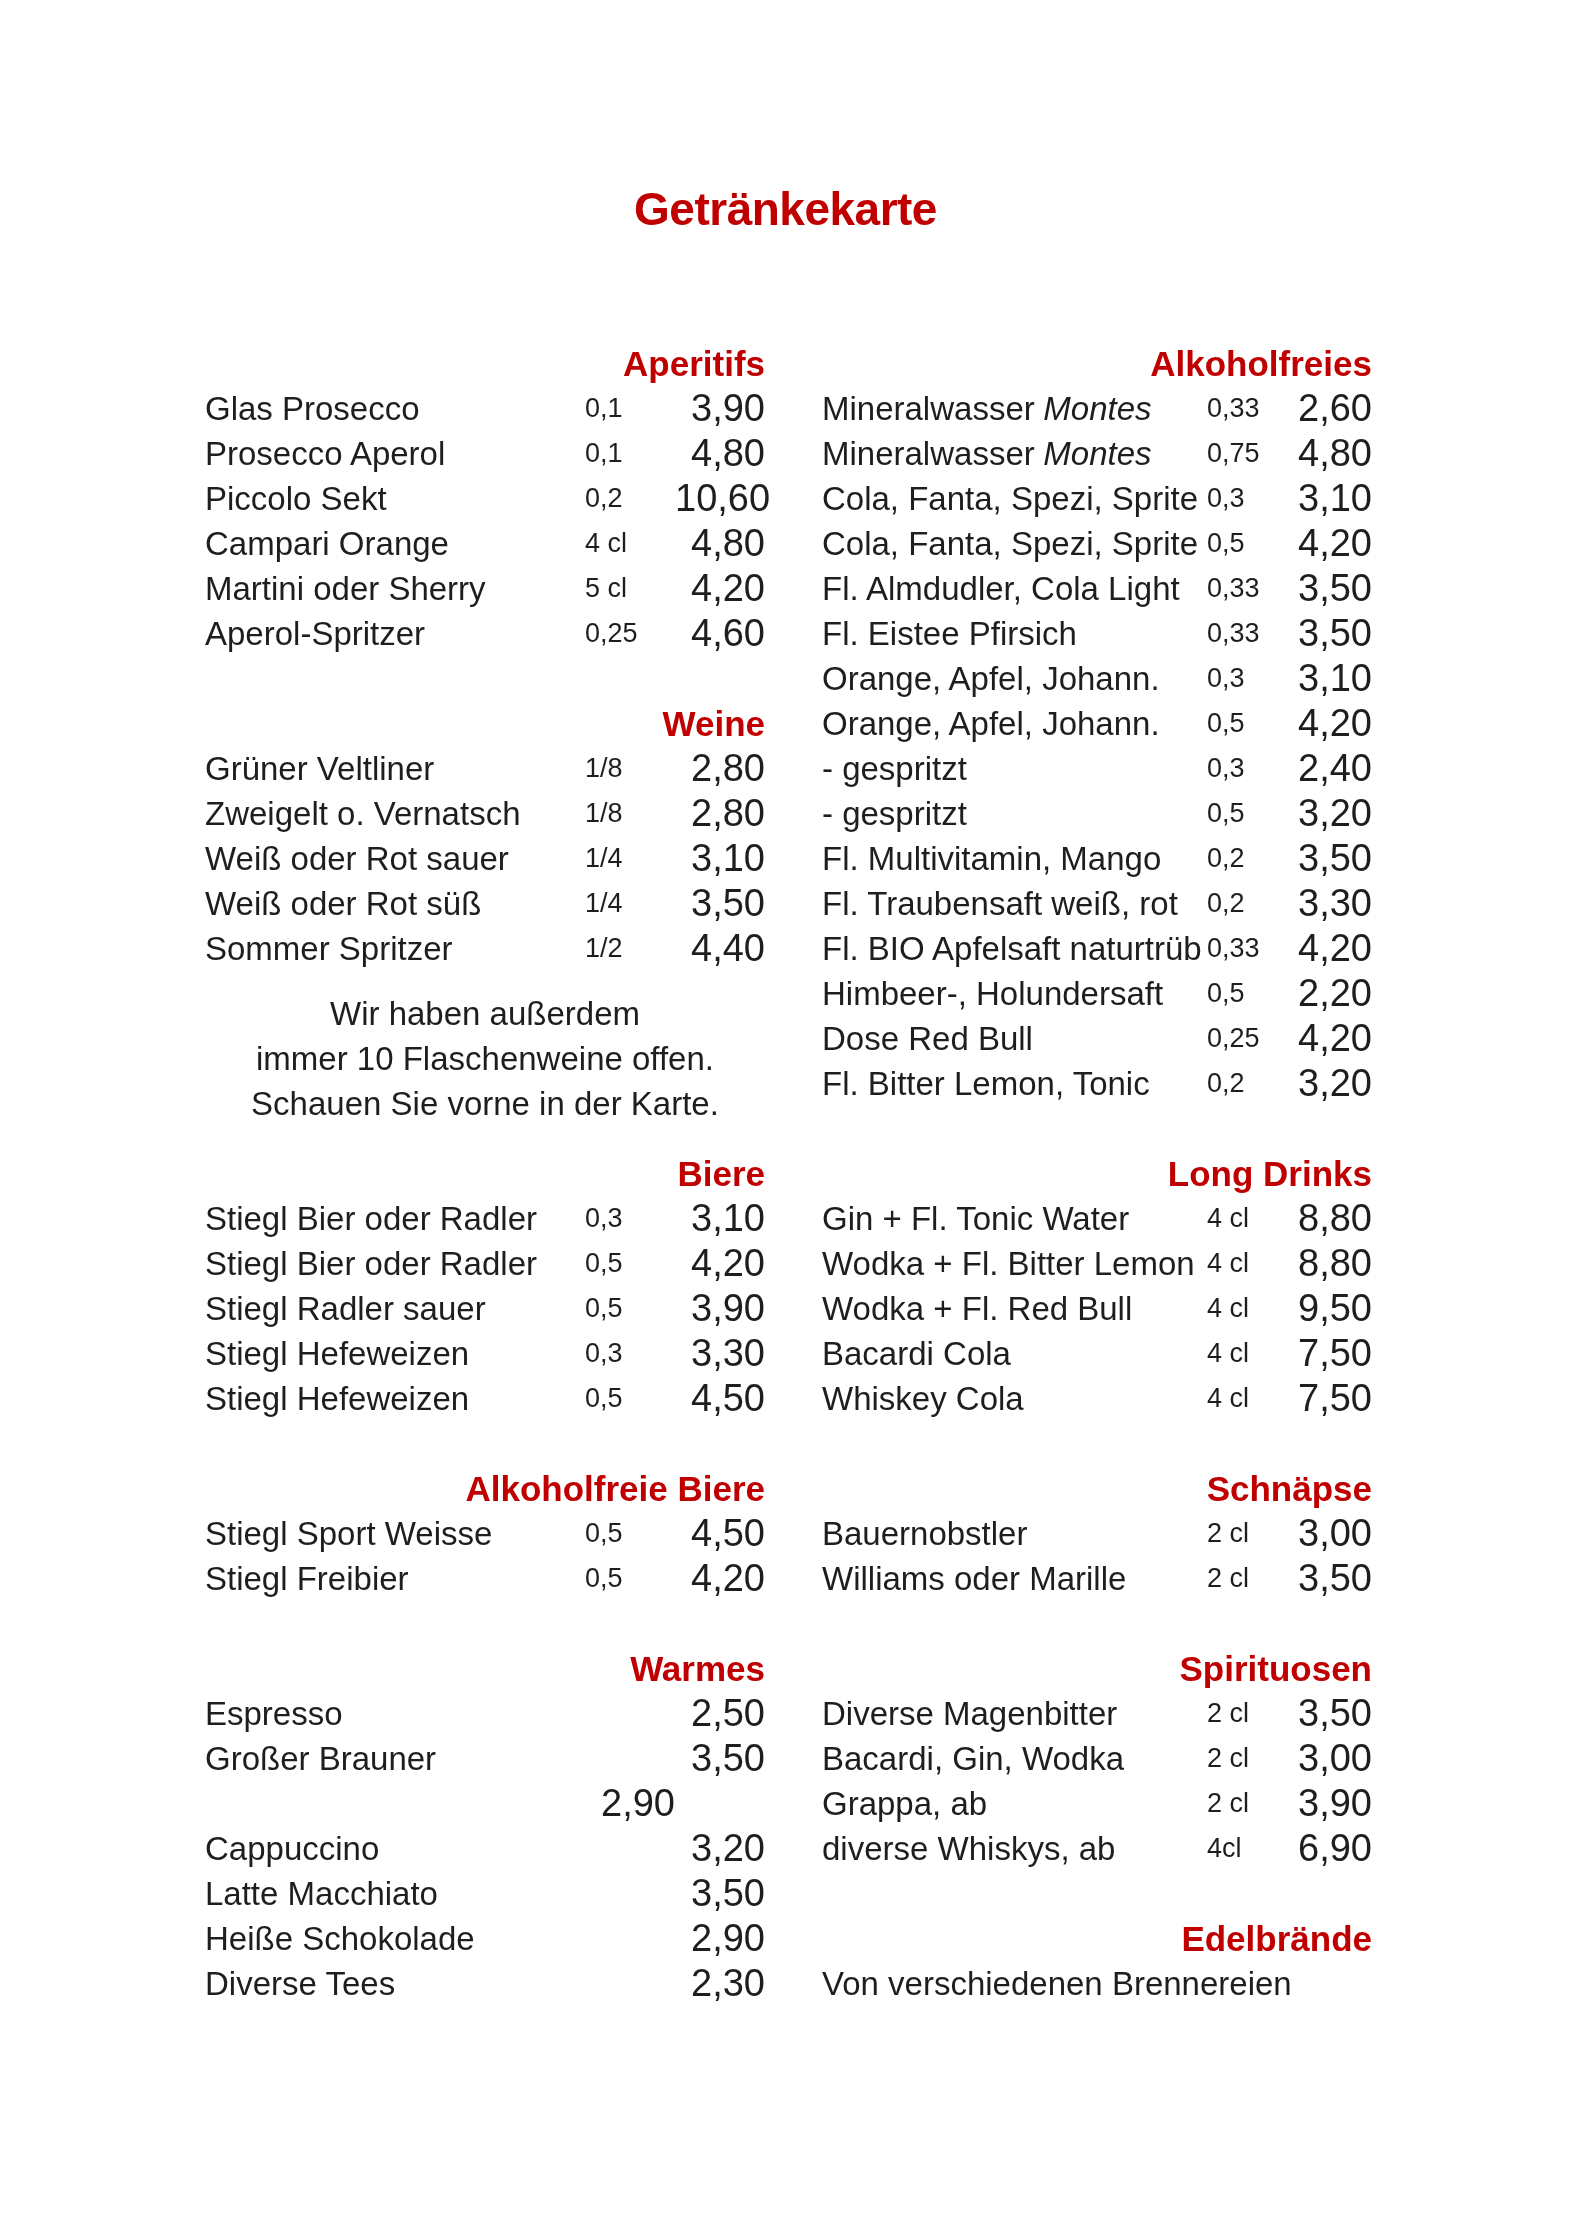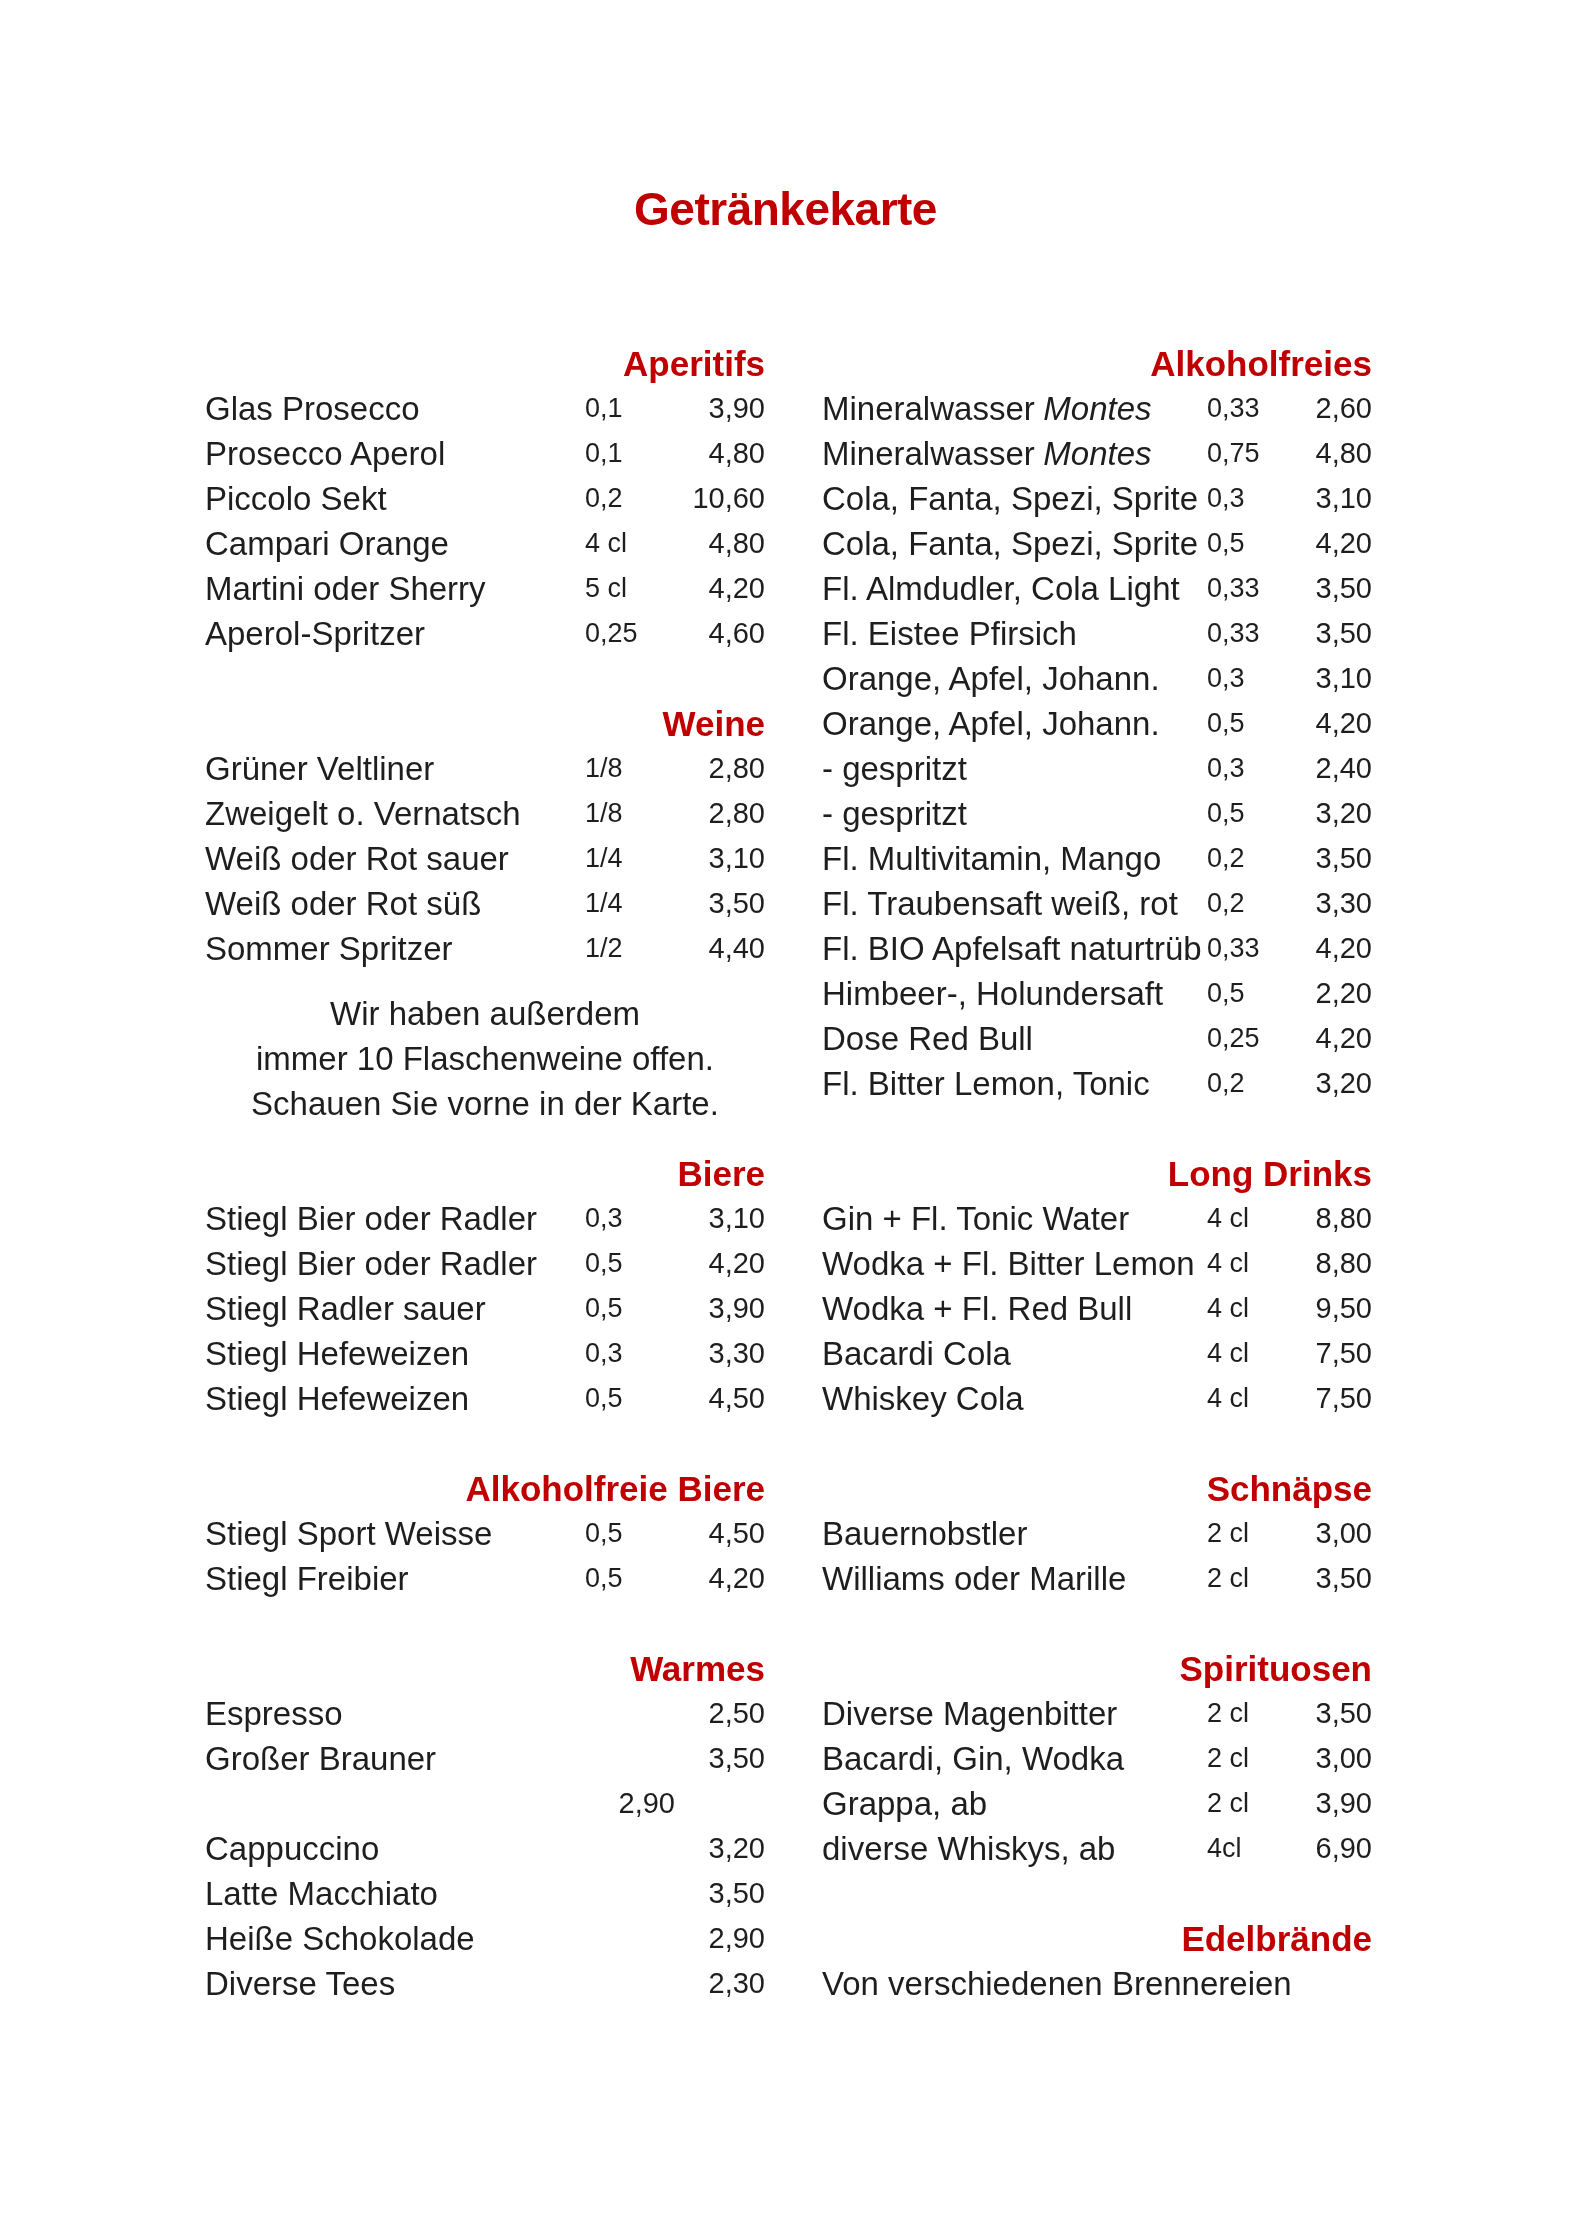--- a/index.html
+++ b/index.html
@@ -38,21 +38,21 @@
     grid-column: 1 / -1;
     text-align: right;
     font-weight: bold;
     font-size: 35px;
     color: #c00000;
     white-space: nowrap;
   }
   .label { font-size: 33px; white-space: nowrap; }
   .label .it { font-style: italic; margin-left: 0.26em; }
   .vol   { font-size: 27px; white-space: nowrap; }
-  .price { font-size: 29px; text-align: right; white-space: nowrap; }
+  .price { font-size: 38px; text-align: right; white-space: nowrap; }
   .note-line .note-text {
     grid-column: 1 / -1;
     text-align: center;
     font-size: 33px;
     white-space: nowrap;
     margin-top: 24px;
   }
   .blank-line { }
 </style>
 </head>

